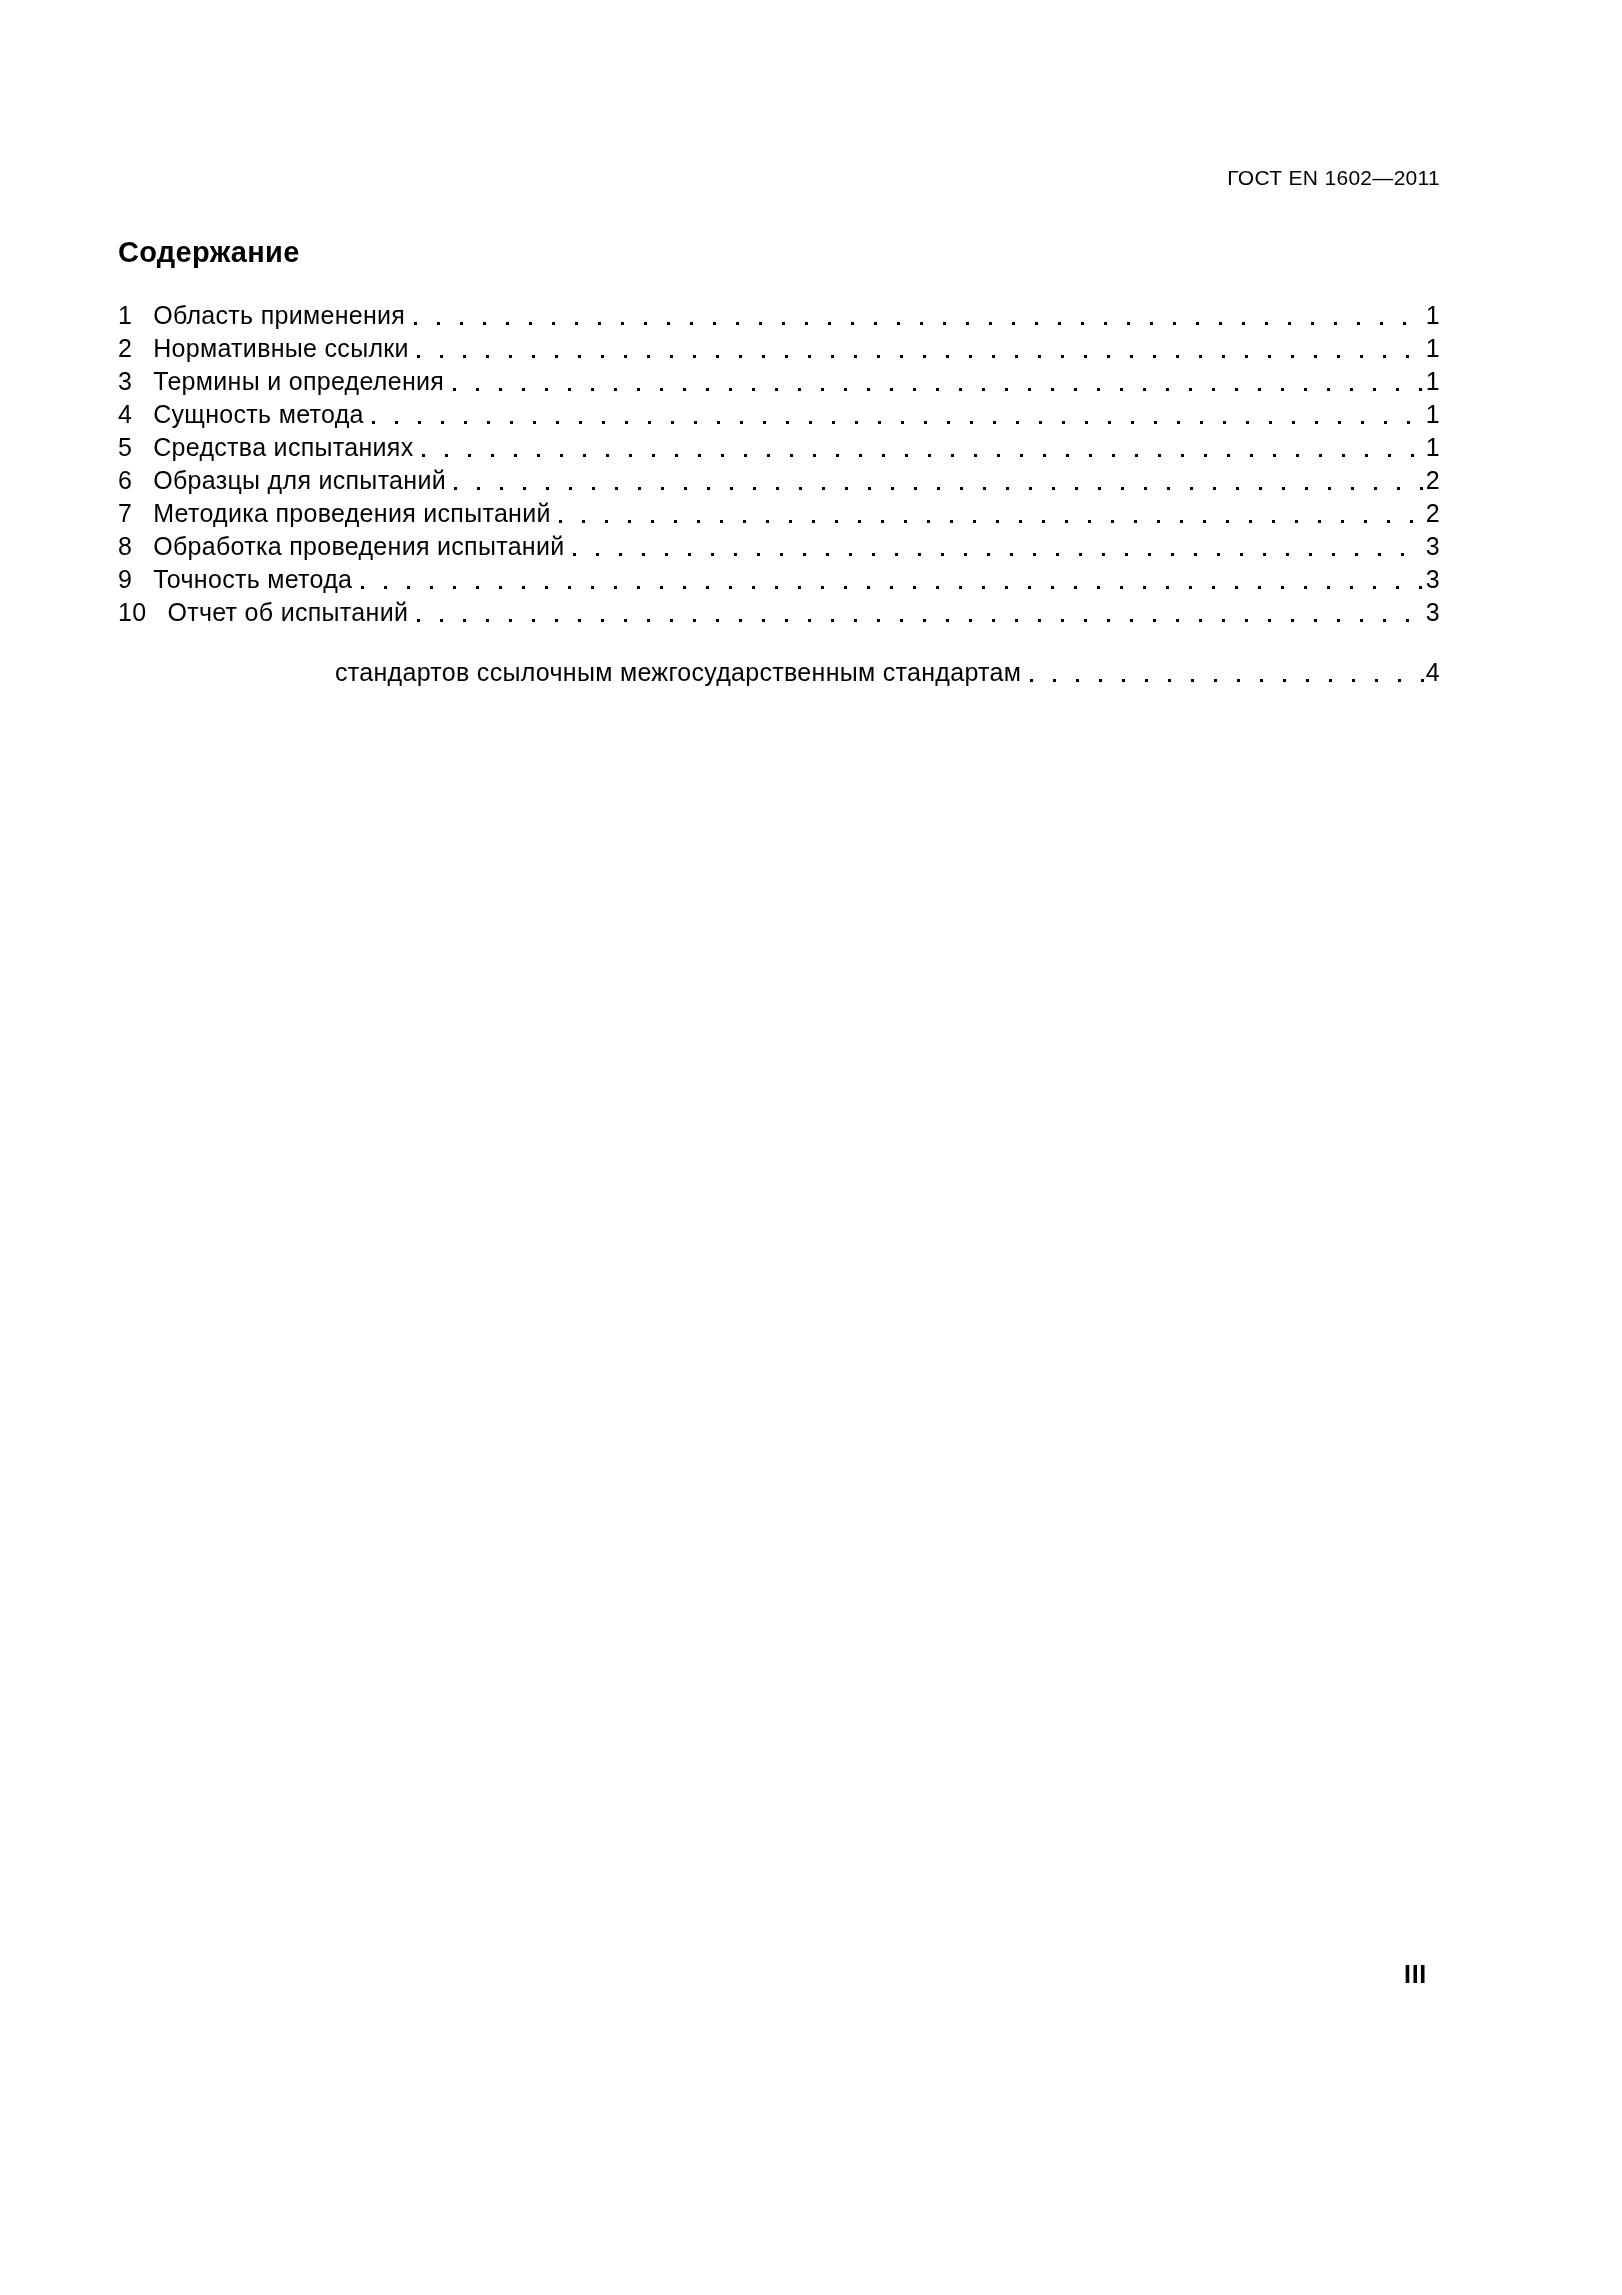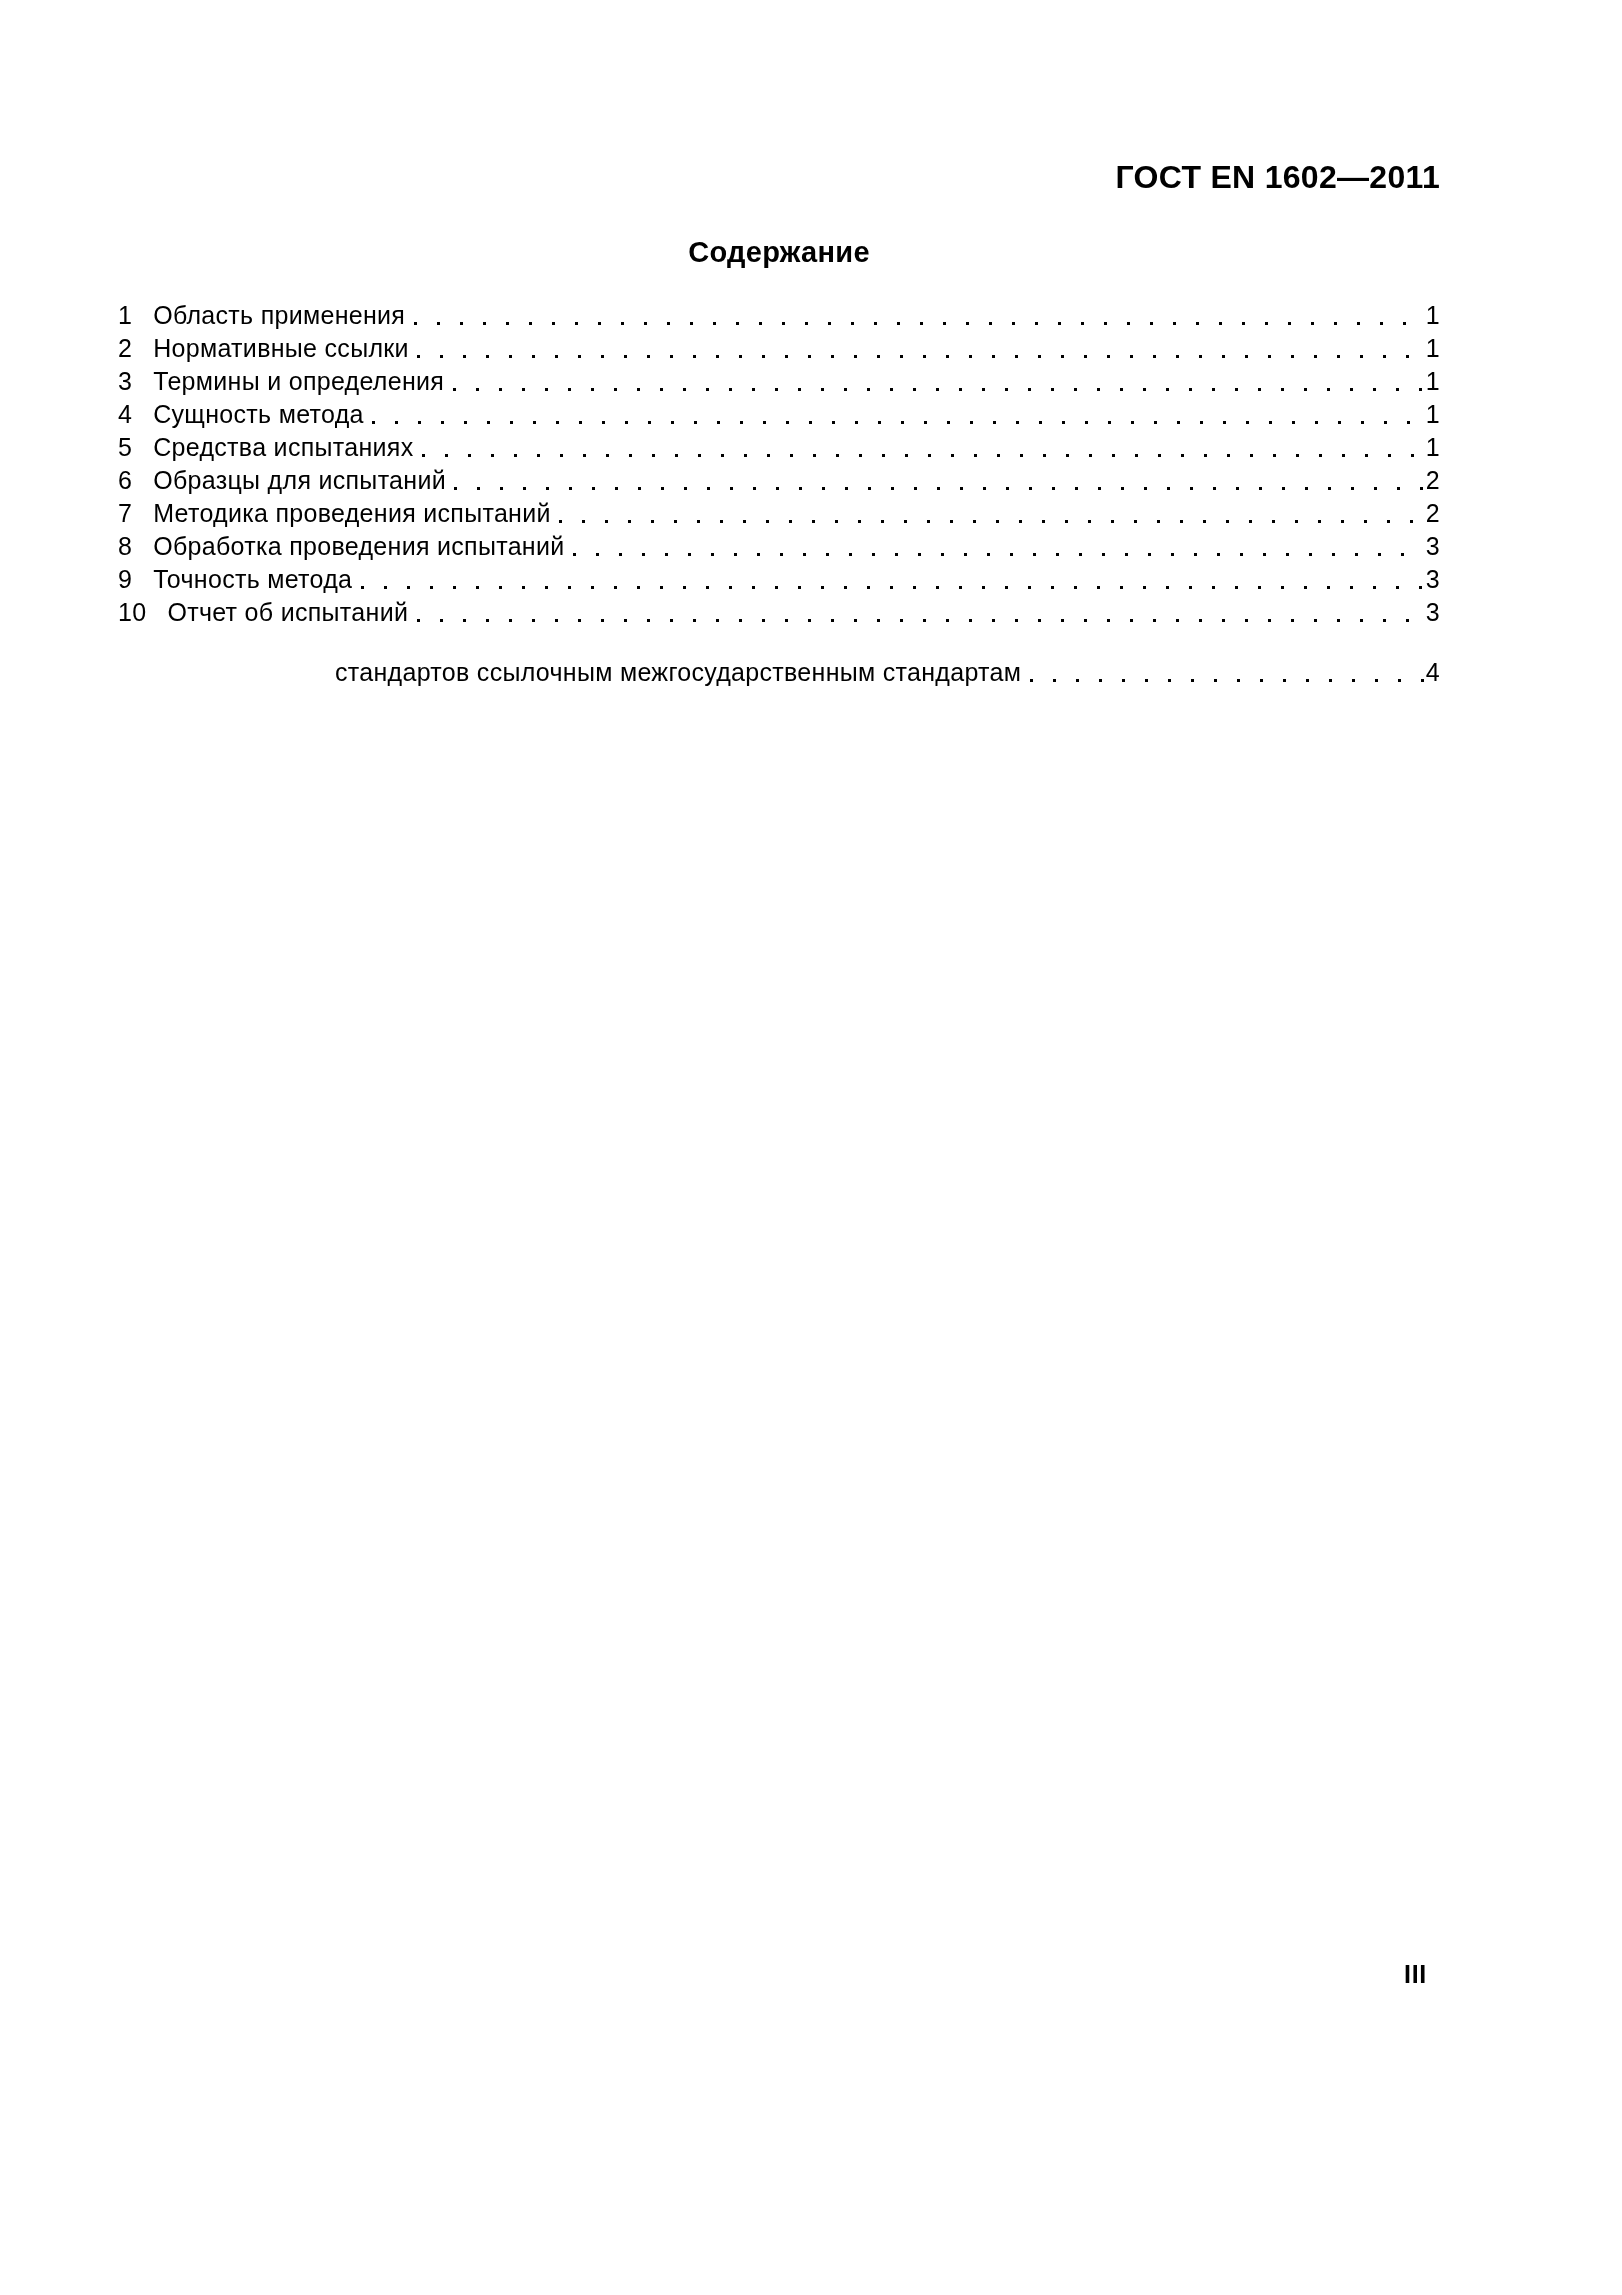--- a/index.html
+++ b/index.html
@@ -14,28 +14,27 @@
   .page {
     position: absolute;
     inset: 0;
     padding: 0 183px 0 118px;
     box-sizing: border-box;
     background: #ffffff;
   }
   .doc-header {
     margin-top: 161px;
     text-align: right;
-    font-weight: bold;
-    font-size: 32px;
+    font-weight: normal;
+    font-size: 21px;
     line-height: 33px;
     letter-spacing: 0.3px;
   }
   .doc-title {
     margin: 42px 0 0 0;
-    text-align: center;
     font-weight: bold;
     font-size: 29px;
     line-height: 33px;
     letter-spacing: 0.3px;
   }
   .toc { margin-top: 30px; }
   .toc-row {
     display: flex;
     align-items: baseline;
     font-size: 25px;

